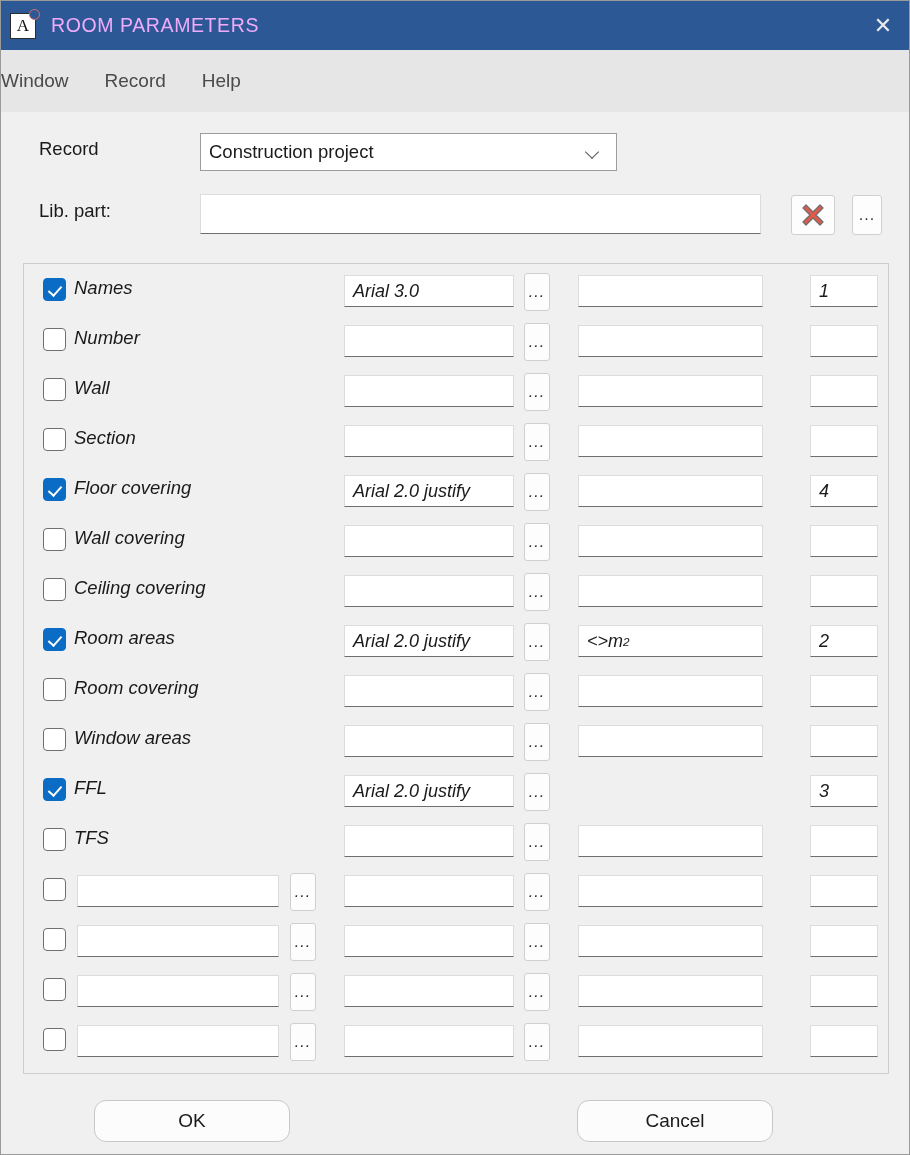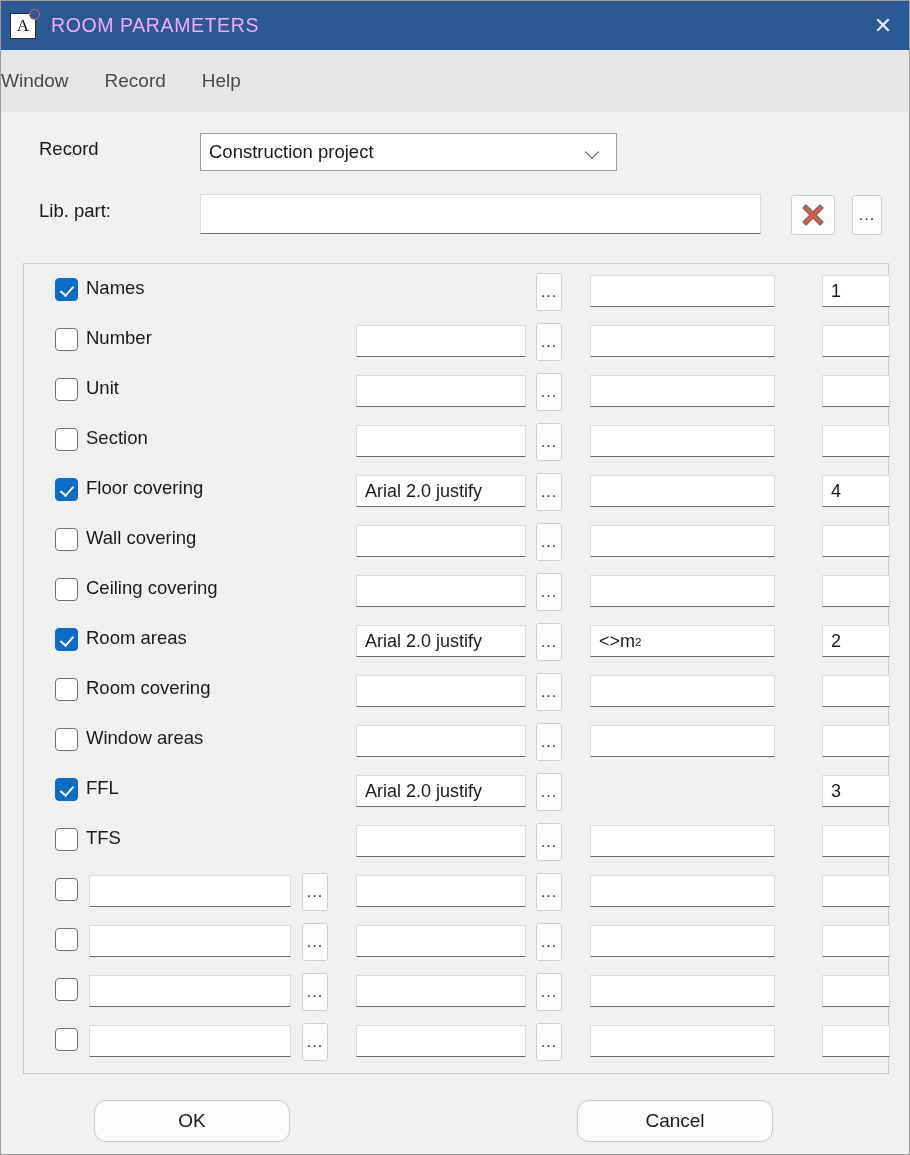--- a/index.html
+++ b/index.html
@@ -90,21 +90,21 @@
 
   .dots { font-size:16px; line-height:1; color:#303030; letter-spacing:1px; }
 
   
   .panel {
     position:absolute; left:22px; top:262px; width:866px; height:811px;
     border:1px solid #cdcdcd; background:#f0f0f0;
   }
 
   .row {
-    position:absolute; left:12px; width:866px; height:50px;
+    position:absolute; left:0; width:866px; height:50px;font-style:italic;
   }
 
   .cb {
     position:absolute; left:19px; top:12px;
     width:23px; height:23px;
     border:1.3px solid #707070; border-radius:4px;
     background:#ffffff; cursor:pointer;
   }
   .cb.on { background:#0a6cc4; border-color:#0a6cc4; }
   .cb.on::after {
@@ -170,39 +170,40 @@
   </svg>
 </div>
 <div class="sq-btn" id="lib-browse">
   <span class="dots">...</span>
 </div>
 
 <div class="panel" id="panel">
     <div class="row" style="top: 2px;">
       <div class="cb on"></div>
       <div class="row-label">Names</div>
+      <div class="textfield col-font">Arial 3.0</div>
       <div class="sq-btn fontbrowse">
         <span class="dots">...</span>
       </div>
       <div class="textfield col-text"></div>
       <div class="textfield col-num">1</div>
     </div>
     <div class="row" style="top: 52px;">
       <div class="cb"></div>
       <div class="row-label">Number</div>
       <div class="textfield col-font"></div>
       <div class="sq-btn fontbrowse">
         <span class="dots">...</span>
       </div>
       <div class="textfield col-text"></div>
       <div class="textfield col-num"></div>
     </div>
     <div class="row" style="top: 102px;">
       <div class="cb"></div>
-      <div class="row-label">Unit</div>
+      <div class="row-label">Wall</div>
       <div class="textfield col-font"></div>
       <div class="sq-btn fontbrowse">
         <span class="dots">...</span>
       </div>
       <div class="textfield col-text"></div>
       <div class="textfield col-num"></div>
     </div>
     <div class="row" style="top: 152px;">
       <div class="cb"></div>
       <div class="row-label">Section</div>

